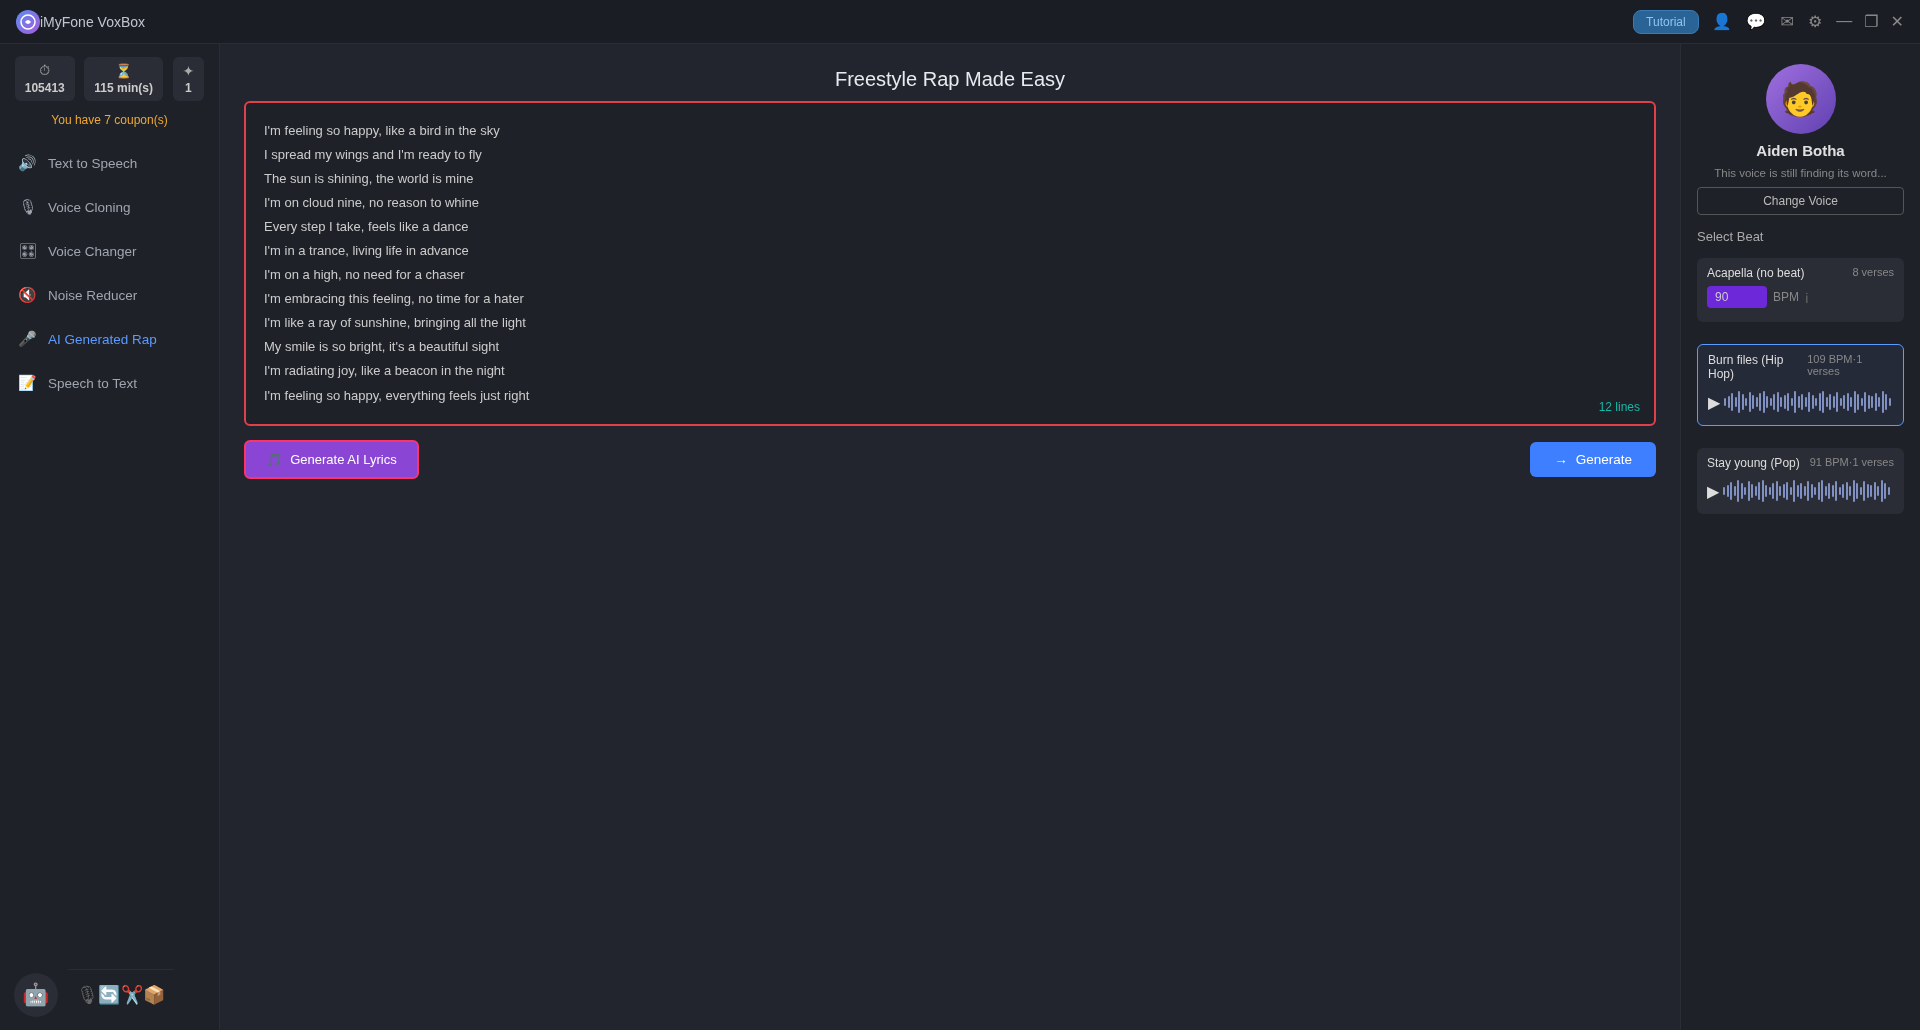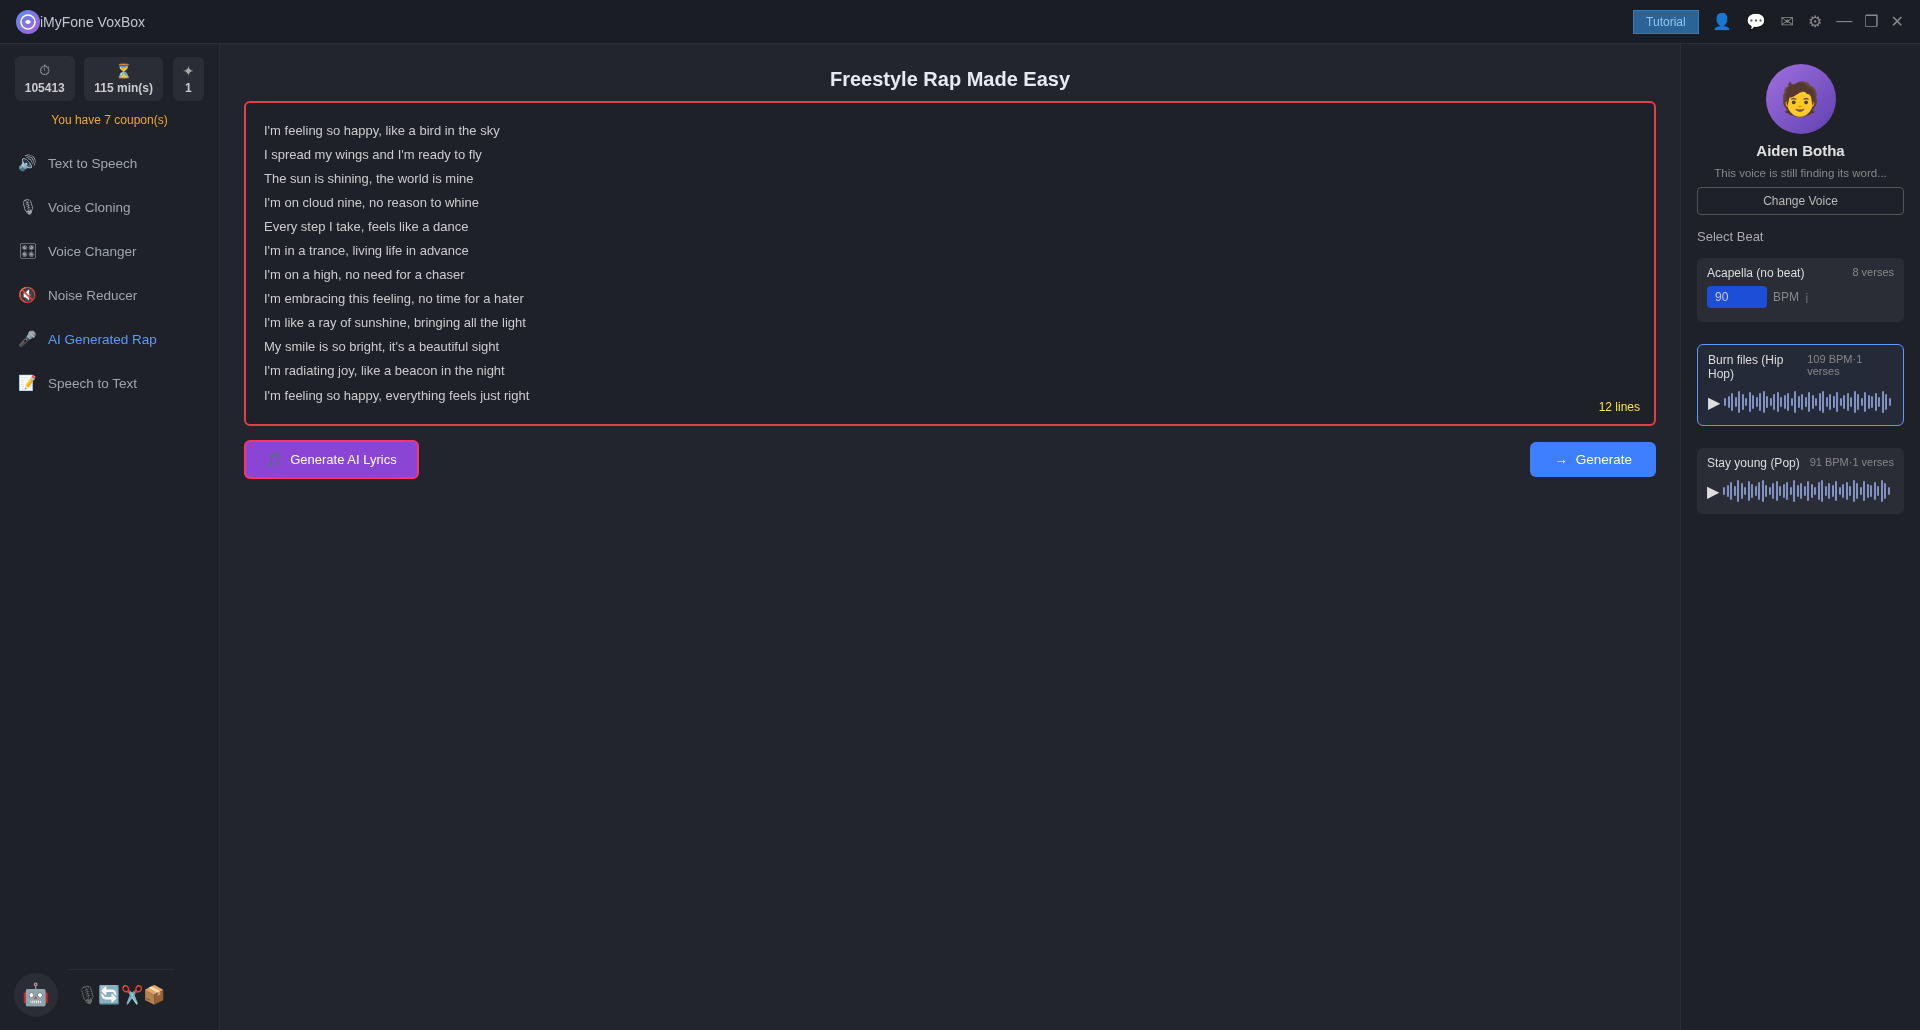--- a/index.html
+++ b/index.html
@@ -48,21 +48,21 @@
     }
     .titlebar-right {
       display: flex;
       align-items: center;
       gap: 14px;
     }
     .tutorial-btn {
       background: #2a6496;
       color: #90c5f0;
       border: 1px solid #3a7ab5;
-      border-radius: 0;
+      border-radius: 8px;
       padding: 4px 12px;
       font-size: 12px;
       cursor: pointer;
     }
     .titlebar-icon {
       color: #888;
       font-size: 16px;
       cursor: pointer;
     }
     .window-controls {
@@ -182,21 +182,21 @@
       flex: 1;
       background: #22252d;
       display: flex;
       flex-direction: column;
       overflow: hidden;
     }
 
     .page-title {
       text-align: center;
       font-size: 20px;
-      font-weight: 700;
+      font-weight: 400;
       color: #e8eaf0;
       padding: 24px 0 10px;
     }
 
     .verse-section {
       padding: 0 24px;
     }
     .verse-label {
       font-size: 13px;
       color: #888;
@@ -215,21 +215,21 @@
       font-size: 13px;
       color: #ccc;
       line-height: 1.85;
       white-space: pre-line;
     }
     .lines-count {
       position: absolute;
       bottom: 10px;
       right: 14px;
       font-size: 12px;
-      color: #fde047;
+      color: #14b8a6;
     }
 
     .empty-area {
       flex: 1;
       display: flex;
       flex-direction: column;
       align-items: center;
       justify-content: center;
       gap: 12px;
     }
@@ -354,21 +354,21 @@
       font-size: 11px;
     }
 
     .beat-bpm-row {
       display: flex;
       align-items: center;
       gap: 6px;
       margin-bottom: 6px;
     }
     .bpm-input {
-      background: #1d4ed8;
+      background: #6d28d9;
       border: none;
       border-radius: 4px;
       color: #ccc;
       padding: 4px 8px;
       font-size: 12px;
       width: 60px;
     }
     .bpm-label {
       font-size: 12px;
       color: #888;

